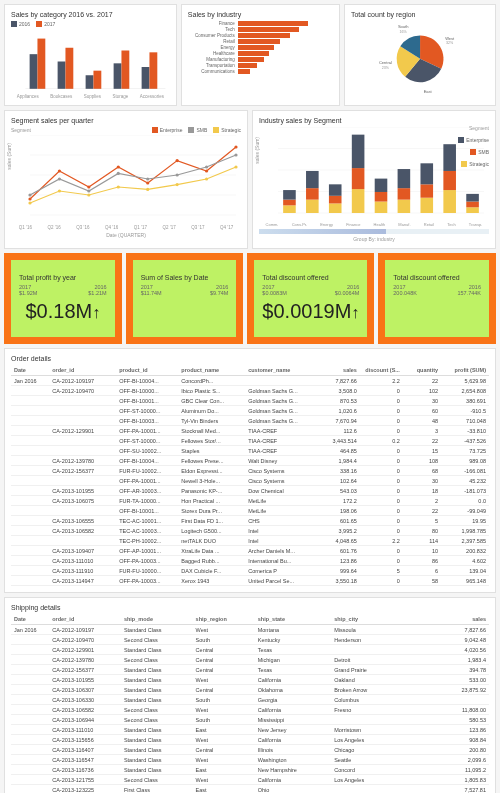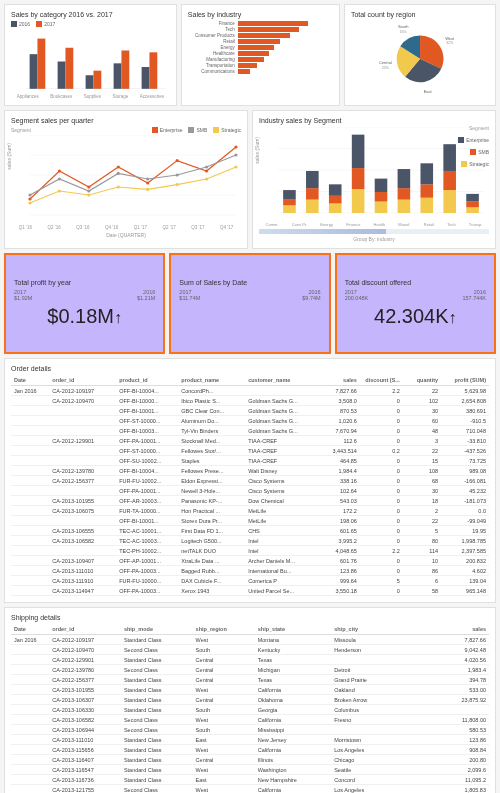--- a/index.html
+++ b/index.html
@@ -4,21 +4,21 @@
 <style>
 *{box-sizing:border-box;margin:0;padding:0;font-family:'Segoe UI',Arial,sans-serif}
 body{background:#f5f5f5;padding:4px;width:500px}
 .row{display:flex;gap:4px;margin-bottom:4px}
 .card{background:#fff;border:1px solid #e0e0e0;padding:6px;flex:1;overflow:hidden;position:relative}
 .card-title{font-size:7px;color:#333;margin-bottom:3px}
 .legend{display:flex;gap:6px;font-size:5px;color:#666;margin-bottom:2px}
 .legend-item{display:flex;align-items:center;gap:2px}
 .sw{width:6px;height:6px}
 .kpi-row{display:flex;gap:4px;margin-bottom:4px}
-.kpi{background:#c4b5fd;border:2px solid #f97316;padding:24px 8px;flex:1}
+.kpi{background:#bef264;border:7px solid #f97316;padding:14px 8px;flex:1}
 .kpi-labels{display:flex;justify-content:space-between;font-size:5.5px;color:#666}
 .kpi-labels span{display:block}
 .kpi-big{font-size:20px;font-weight:300;color:#222;text-align:center;margin-top:4px;white-space:nowrap}
 .arrow{font-size:16px}
 table{width:100%;border-collapse:collapse;font-size:5.5px;table-layout:fixed}
 th{text-align:left;color:#666;font-weight:600;padding:2px 3px;border-bottom:1px solid #ddd;white-space:nowrap;overflow:hidden;text-overflow:ellipsis}
 td{padding:1.5px 3px;color:#444;border-bottom:1px solid #f0f0f0;white-space:nowrap;overflow:hidden;text-overflow:ellipsis}
 td.num,th.num{text-align:right}
 .ylab{position:absolute;left:-2px;top:50%;transform:rotate(-90deg) translateX(50%);transform-origin:left;font-size:5px;color:#999}
 .xlab{text-align:center;font-size:5px;color:#999;margin-top:2px}
@@ -287,28 +287,41 @@
           <span>2016</span>
           <span>$9.74M</span>
         </div>
       </div>
     </div>
     <div class="kpi">
       <div class="card-title">Total discount offered</div>
       <div class="kpi-labels">
         <div>
           <span>2017</span>
+          <span>$0.0083M</span>
+        </div>
+        <div style="text-align:right">
+          <span>2016</span>
+          <span>$0.0064M</span>
+        </div>
+      </div>
+      <div class="kpi-big">$0.0019M<span class="arrow">↑</span></div>
+    </div>
+    <div class="kpi">
+      <div class="card-title">Total discount offered</div>
+      <div class="kpi-labels">
+        <div>
+          <span>2017</span>
           <span>200.048K</span>
         </div>
         <div style="text-align:right">
           <span>2016</span>
           <span>157.744K</span>
         </div>
       </div>
-      <div class="kpi-big">42.304K<span class="arrow">↑</span></div>
     </div>
   </div>
 
 <div class="card" style="margin-bottom:4px">
   <div class="card-title">Order details</div>
   <table>
     <colgroup>
         <col style="width:8%">
         <col style="width:14%">
         <col style="width:13%">

